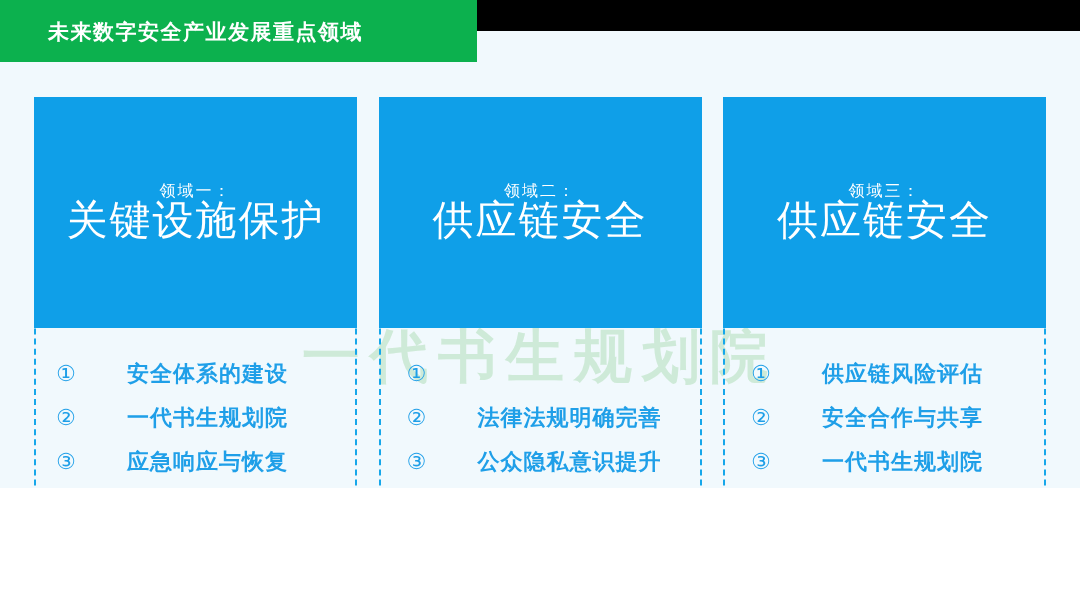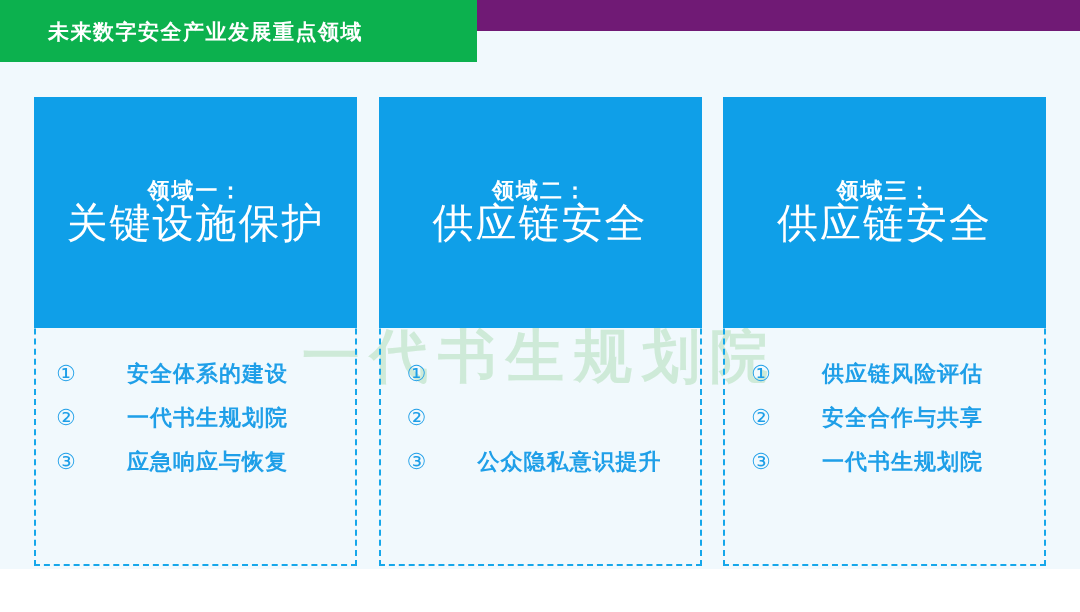--- a/index.html
+++ b/index.html
@@ -3,22 +3,22 @@
 <meta charset="utf-8">
 <style>
   html, body {
     margin: 0;
     padding: 0;
     background: #ffffff;
   }
   #slide {
     position: relative;
     width: 1080px;
-    height: 569px;
-    background: #701a75;
+    height: 488px;
+    background: #000000;
     overflow: hidden;
     font-family: "Liberation Sans", "DejaVu Sans", sans-serif;
   }
   
   .page-field {
     position: absolute;
     left: 0;
     top: 31px;
     width: 1080px;
     height: 581px;
@@ -87,22 +87,22 @@
     margin: -2px -2px 0 -2px;
     background: #0f9fe8;
     display: flex;
     flex-direction: column;
     align-items: center;
     justify-content: center;
     color: #ffffff;
     flex: none;
   }
   .card-eyebrow {
-    font-size: 22px;
-    font-weight: bold;
+    font-size: 16px;
+    font-weight: normal;
     letter-spacing: 2px;
     line-height: 1;
   }
   .card-title {
     font-size: 41px;
     font-weight: normal;
     letter-spacing: 2px;
     line-height: 1.05;
     white-space: nowrap;
   }
@@ -177,20 +177,21 @@
       <div class="card-header">
         <div class="card-eyebrow">领域二：</div>
         <div class="card-title">供应链安全</div>
       </div>
       <div class="card-list">
         <div class="list-item">
           <span class="list-marker">①</span>
         </div>
         <div class="list-item">
           <span class="list-marker">②</span>
+          <span class="list-text">法律法规明确完善</span>
         </div>
         <div class="list-item">
           <span class="list-marker">③</span>
           <span class="list-text">公众隐私意识提升</span>
         </div>
       </div>
     </div>
 
     <div class="card c3">
       <div class="card-header">

